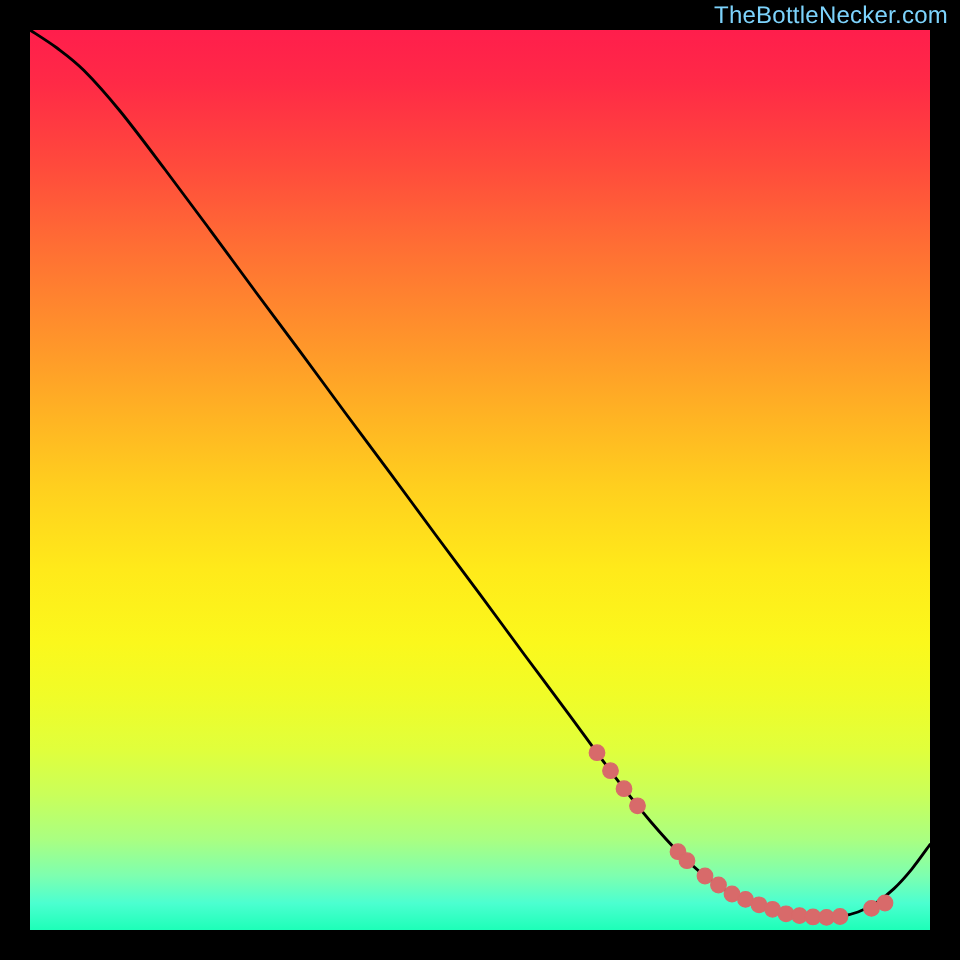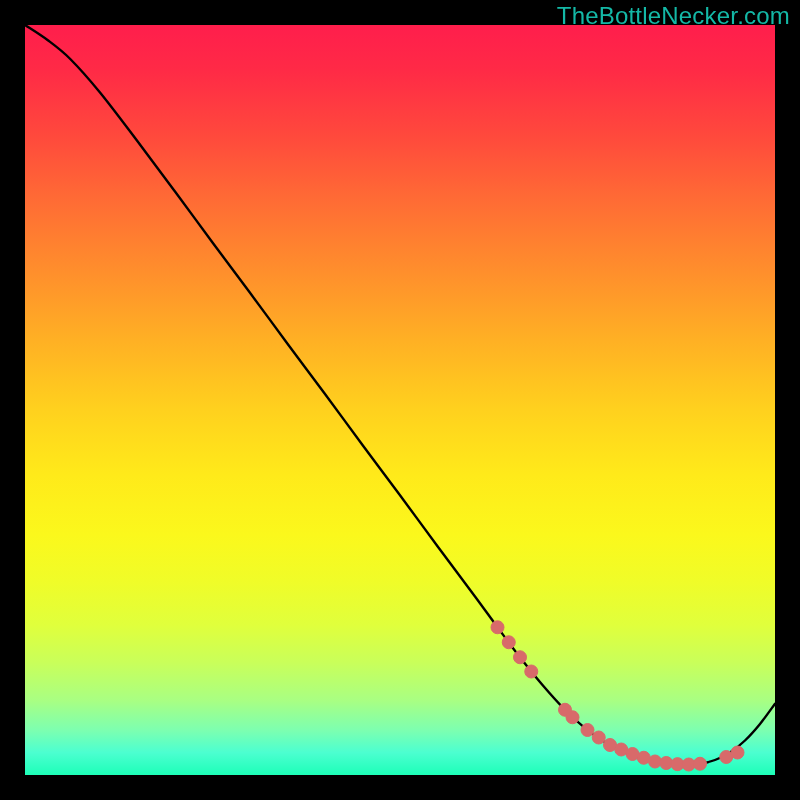--- a/index.html
+++ b/index.html
@@ -55,22 +55,22 @@
     position: absolute;
     left: 0;
     top: 0;
     width: 750px;
     height: 750px;
   }
   .watermark {
     position: absolute;
     top: 2px;
     right: 10px;
-    color: #14b8a6;
-    font-size: 24px;
+    color: #7dd3fc;
+    font-size: 20px;
     font-weight: 500;
     letter-spacing: 0.2px;
   }
 </style>
 </head>
 <body>
 
 <div class="stage">
   <div class="plot">
     <div class="gradient-bg"></div>

